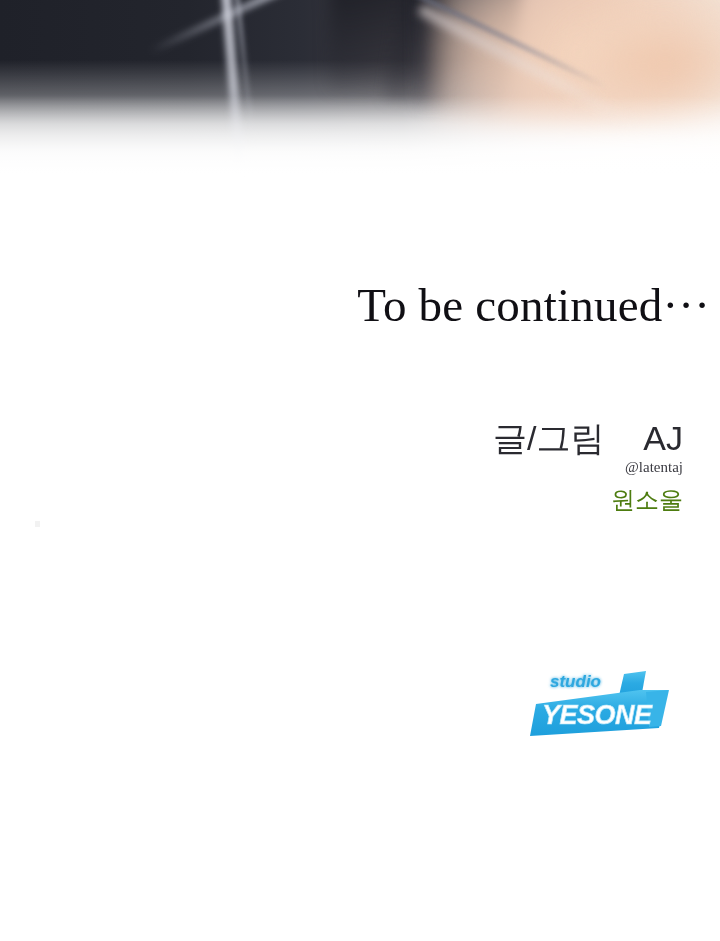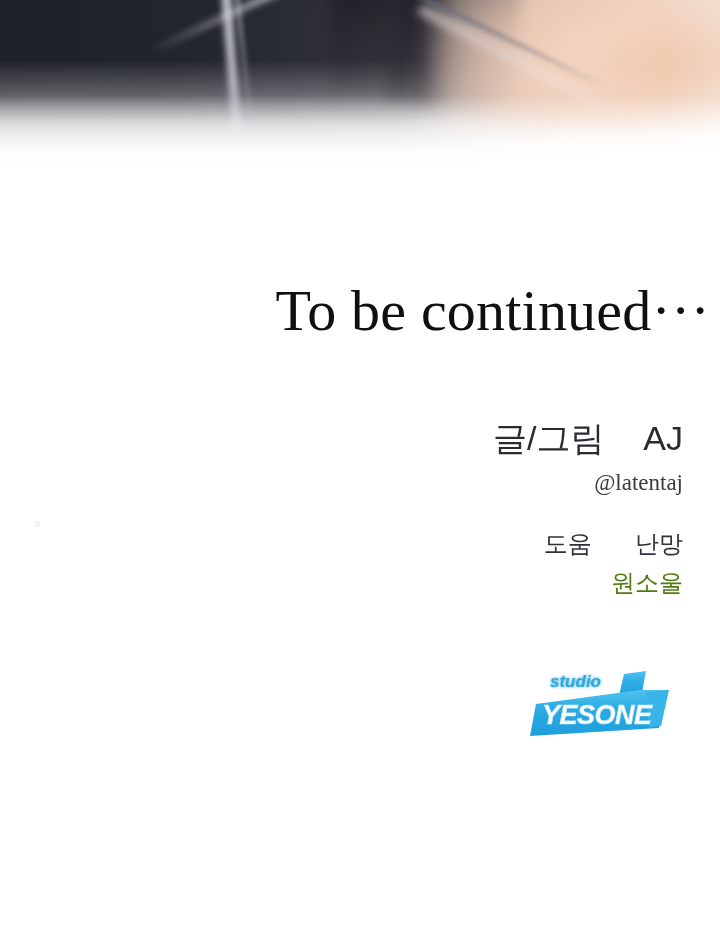--- a/index.html
+++ b/index.html
@@ -158,21 +158,21 @@
   }
 
   
   .headline {
     position: absolute;
     left: 0;
     top: 282px;
     width: 710px;
     text-align: right;
     font-family: "Liberation Serif", "DejaVu Serif", serif;
-    font-size: 58px;
+    font-size: 47px;
     line-height: 1;
     color: #100f14;
     letter-spacing: 0.2px;
     white-space: nowrap;
   }
 
   
   .credits {
     position: absolute;
     left: 0;
@@ -185,23 +185,22 @@
     font-family: Liberation Sans, sans-serif;
     font-size: 34px;
     line-height: 1.18;
     white-space: nowrap;
   }
   .credit-author .sep {
     display: inline-block;
     width: 20px;
   }
   .credit-handle {
-    margin-top: 11px;
     font-family: "Liberation Serif", "DejaVu Serif", serif;
-    font-size: 23px;
+    font-size: 15px;
     color: #3a3a41;
     line-height: 1.2;
   }
   .credit-help {
     margin-top: 32px;
     font-family: "DejaVu Serif", "Liberation Serif", serif;
     font-size: 24px;
     line-height: 1.25;
     color: #30303a;
     white-space: nowrap;
@@ -253,25 +252,20 @@
 
   <div class="headline">To be continued···</div>
 
   <div class="credits">
     <div class="credit-author">
       <span>글/그림</span>
       <span class="sep"></span>
       <span>AJ</span>
     </div>
     <div class="credit-handle">@latentaj</div>
-    <div class="credit-help">
-      <span>도움</span>
-      <span class="sep"></span>
-      <span>난망</span>
-    </div>
     <div class="credit-help2">원소울</div>
   </div>
 
   <div class="logo">
     <svg width="146" height="70" viewBox="0 0 146 70" xmlns="http://www.w3.org/2000/svg">
       <defs>
         <linearGradient id="bannerGrad" x1="0" y1="0" x2="0" y2="1">
           <stop offset="0%" stop-color="#4FC3EF"></stop>
           <stop offset="42%" stop-color="#2BAAE3"></stop>
           <stop offset="100%" stop-color="#1E9FDC"></stop>

